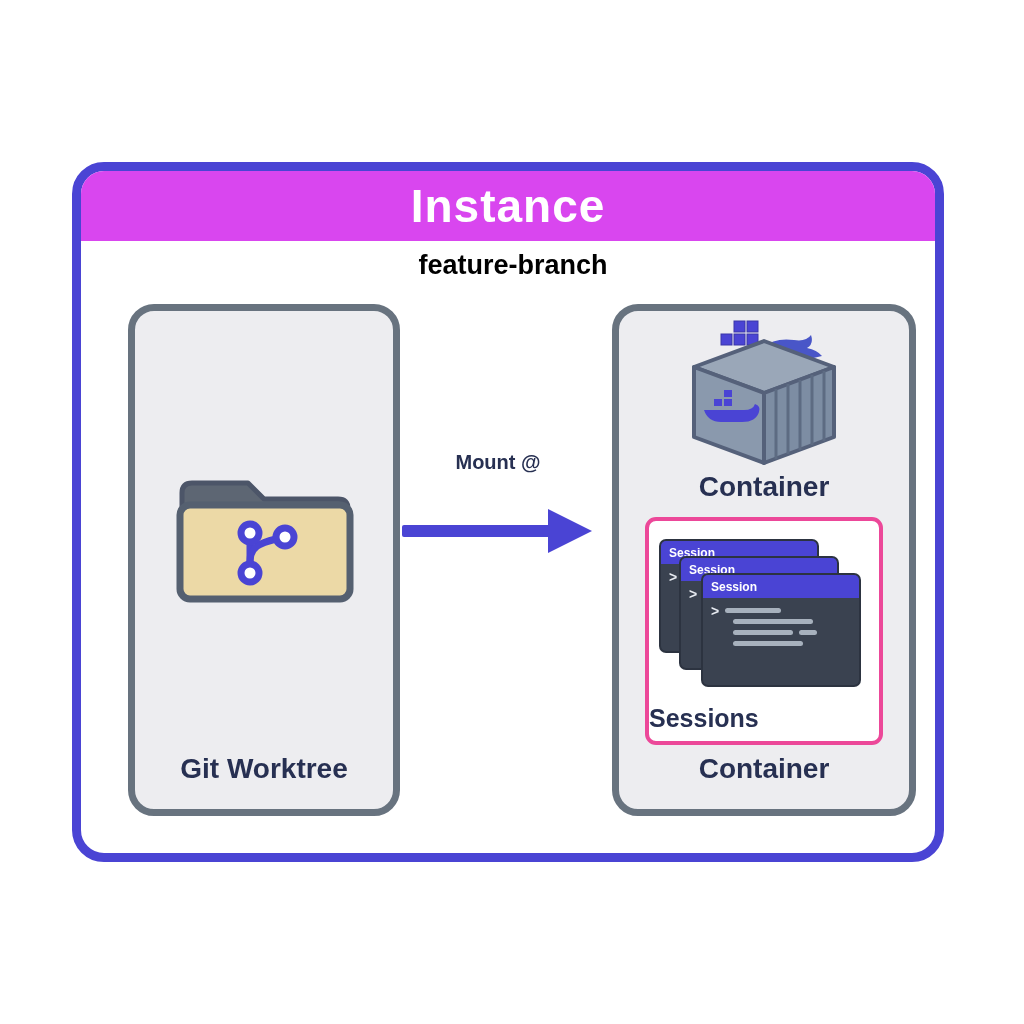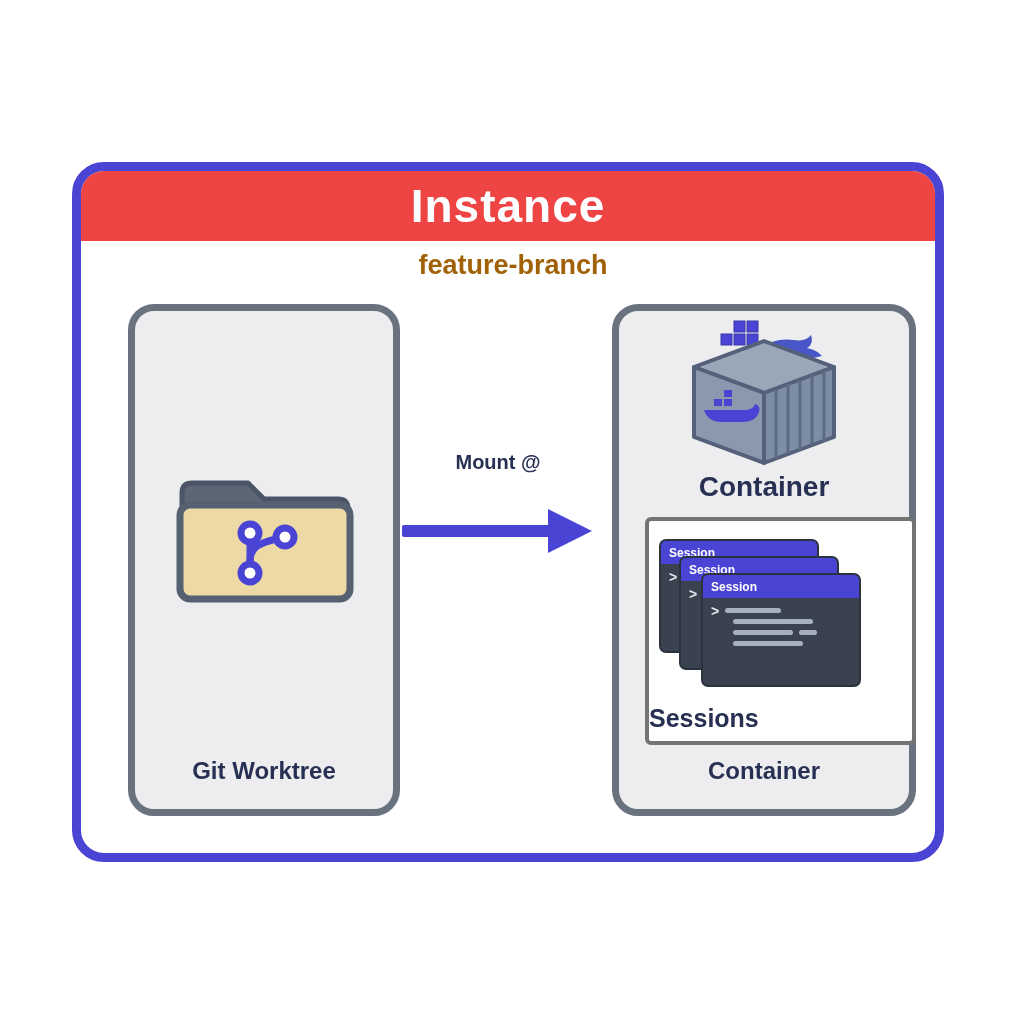--- a/index.html
+++ b/index.html
@@ -6,39 +6,39 @@
   html,body { margin:0; padding:0; background:#ffffff; }
   body { font-family:"Liberation Sans", sans-serif; }
   .canvas { position:relative; width:1024px; height:1024px; background:#ffffff; overflow:hidden; }
 
   
   .instance-box {
     position:absolute; left:72px; top:162px; width:872px; height:700px;
     background:#ffffff; border:9px solid #4a44d4; border-radius:32px; overflow:hidden;
   }
   .instance-header {
-    position:absolute; top:0; left:0; right:0; height:70px; background:#ef4444;
+    position:absolute; top:0; left:0; right:0; height:70px; background:#d946ef;
     display:flex; align-items:center; justify-content:center;
     color:#ffffff; font-size:46px; font-weight:700; letter-spacing:1px;
   }
   .branch-label {
     position:absolute; left:72px; top:250px; width:872px; text-align:center;
-    font-size:27px; font-weight:700; color:#a16207;padding-left:10px;
+    font-size:27px; font-weight:700; color:#000000;padding-left:10px;
   }
 
   
   .inner-box {
     position:absolute; background:#ededf0; border:7px solid #68737f; border-radius:26px;
   }
   .worktree-box { left:128px; top:304px; width:272px; height:512px; }
   .container-box { left:592px; top:304px; width:304px; height:512px;margin-left:20px; }
 
   .box-label {
     position:absolute; left:0; right:0; bottom:24px; text-align:center;
-    font-size:24px; font-weight:700; color:#273052;
+    font-size:28px; font-weight:700; color:#273052;
   }
 
   
   .folder-wrap { position:absolute; left:50%; top:138px; transform:translateX(-50%); width:200px; height:160px; }
 
   
   .arrow-label {
     position:absolute; left:396px; top:450px; width:204px; text-align:center;
     font-size:20px; font-weight:700; color:#273052; line-height:1.2;
   }
@@ -46,22 +46,22 @@
 
   
   .docker-wrap { position:absolute; left:50%; top:8px; transform:translateX(-50%); width:180px; height:150px; }
   .container-title {
     position:absolute; left:0; right:0; top:160px; text-align:center;
     font-size:28px; font-weight:700; color:#273052;
   }
 
   
   .sessions-box {
-    position:absolute; left:26px; top:206px; width:271px; height:228px;
-    background:#ffffff; border:4px solid #737373; border-radius:6px;
+    position:absolute; left:26px; top:206px; width:238px; height:228px;
+    background:#ffffff; border:4px solid #ec4899; border-radius:11px;
   }
   .sessions-label {
     position:absolute; left:0; right:0; bottom:8px; text-align:left;
     font-size:25px; font-weight:700; color:#273052;
   }
 
   
   .terminal {
     position:absolute; width:156px; height:110px; border-radius:5px; overflow:hidden;
     background:#3a4250; box-shadow:0 0 0 2px #2c3340;

